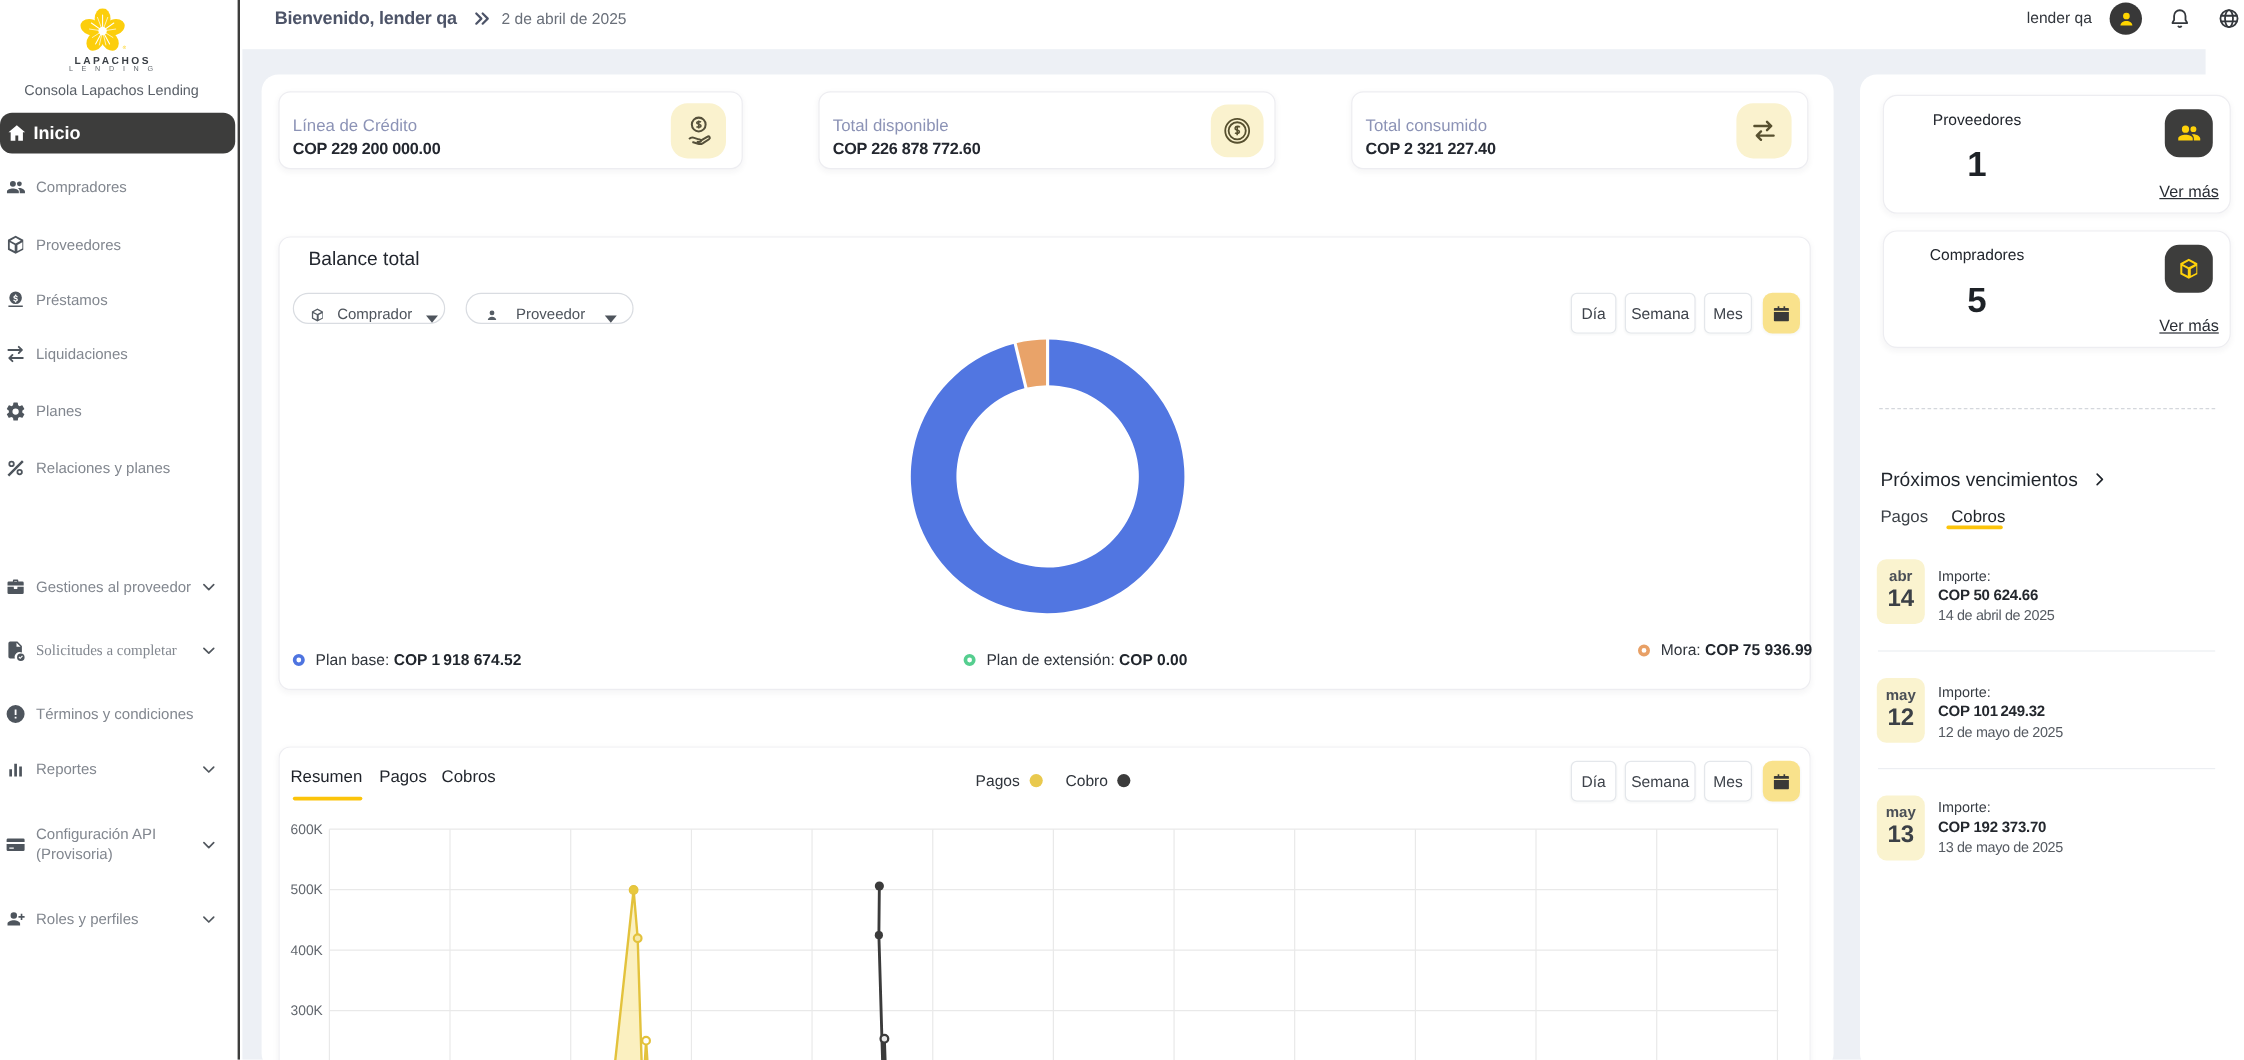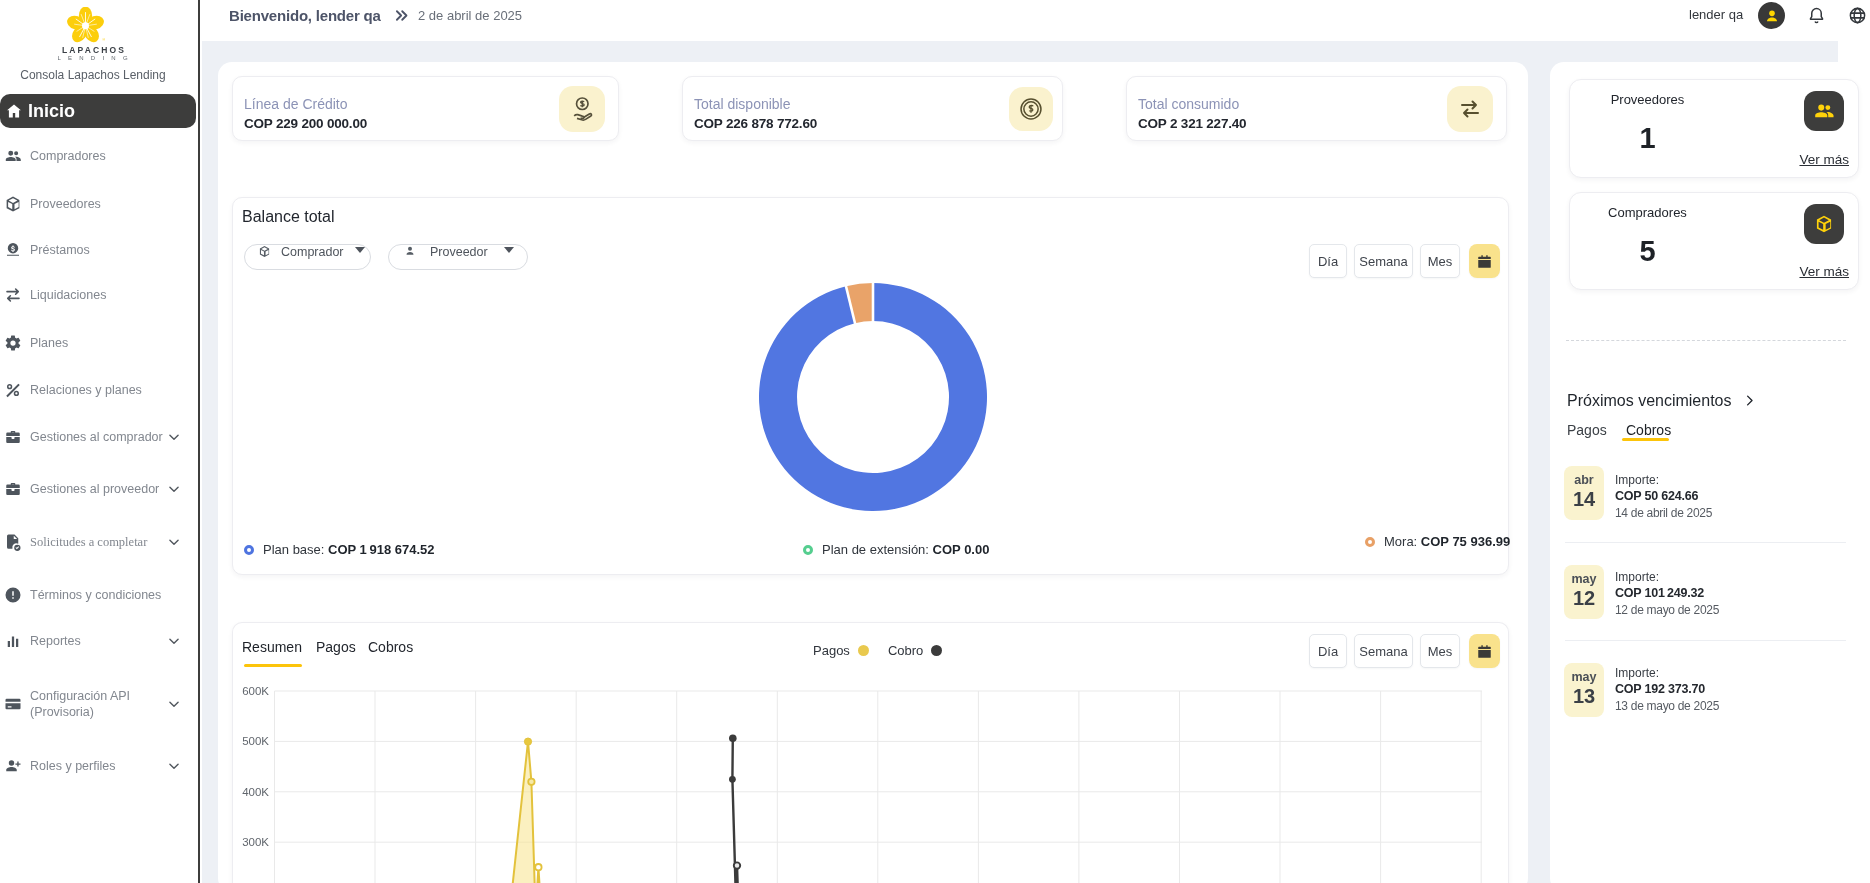--- a/index.html
+++ b/index.html
@@ -18,21 +18,21 @@
     color:#5a6068; font-size:12px; }
   .mitem { position:absolute; left:0; width:198px; height:34px; }
   .mitem .ic { position:absolute; left:4px; top:50%; transform:translateY(-50%);
     width:18px; height:18px; color:#4e555d; }
   .mitem .lb { position:absolute; left:30px; top:50%; transform:translateY(-50%);
     font-size:12.5px; color:#82878f; white-space:nowrap; }
   .mitem .cv { position:absolute; left:167px; top:50%; transform:translateY(-50%);
     width:14px; height:14px; color:#51575e; }
   .mitem.active { background:#3d3d3c; border-radius:10px; width:196px; }
   .mitem.active .ic { color:#fff; left:5px; }
-  .mitem.active .lb { color:#fff; font-weight:bold; left:28px; font-size:18px; }
+  .mitem.active .lb { color:#fff; font-weight:bold; left:28px; font-size:15px; }
   
   #header { position:absolute; left:202px; top:0; width:1668px; height:41px; background:#fff; }
   #hwelcome { position:absolute; left:27px; top:7px; font-size:15px; font-weight:bold; color:#4d5468; letter-spacing:-0.2px; }
   #hdate { position:absolute; left:216px; top:8px; font-size:13px; color:#696f79; }
   #huser { position:absolute; top:8px; font-size:13px; color:#33373d; white-space:nowrap;text-align:right; }
   #havatar { position:absolute; left:1556px; top:2px; width:27px; height:27px; border-radius:50%;
     background:#383838; display:flex; align-items:center; justify-content:center; }
   
   #content { position:absolute; left:202px; top:41px; width:1636px; height:842px; background:#edf0f5; }
   #mainpanel { position:absolute; left:16px; top:21px; width:1310px; height:830px;
@@ -41,21 +41,21 @@
     background:#fff; border-radius:14px; }
   .card { position:absolute; background:#fff; border:1px solid #ededf1; border-radius:10px;
     box-shadow:0 2px 5px rgba(35,40,60,0.05); }
   
   .stat-title { position:absolute; left:11px; top:19px; font-size:14px; color:#8c93b6; }
   .stat-value { position:absolute; left:11px; top:39px; font-size:13.5px; color:#23272f; font-weight:bold; letter-spacing:-0.2px; }
   .stat-ico { position:absolute; right:13px; top:9px; width:46px; height:46px; border-radius:14px;
     background:#faf2ce; display:flex; align-items:center; justify-content:center; color:#5c5433; }
   
   .pill { position:absolute; height:26px; border:1px solid #d9dce1; border-radius:13px;
-    display:flex; align-items:flex-start; font-size:12.5px; color:#4e545c; background:#fff; box-sizing:border-box; }
+    display:flex; align-items:flex-end; font-size:12.5px; color:#4e545c; background:#fff; box-sizing:border-box; }
   .pill .car { width:0; height:0; border-left:5px solid transparent;
     border-right:5px solid transparent; border-top:6px solid #4e545c; margin-top:2px; }
   
   .pbtn { position:absolute; height:34px; border:1px solid #e4e7eb; border-radius:5px;
     background:#fff; font-size:13px; color:#3e434b; display:flex; align-items:center;
     justify-content:center; box-shadow:0 1px 2px rgba(35,40,60,0.04); }
   .pbtn.cal { background:#f9e28c; border:none; border-radius:8px; color:#3a3a38; }
   
   .rdot { display:inline-block; width:10px; height:10px; border-radius:50%; background:#fff; flex:none; }
   
@@ -139,29 +139,20 @@
         <path d="M19.4 13c.04-.33.06-.66.06-1s-.02-.67-.06-1l2.1-1.65a.5.5 0 0 0 .12-.64l-2-3.46a.5.5 0 0 0-.6-.22l-2.5 1a7.3 7.3 0 0 0-1.7-1l-.38-2.65A.5.5 0 0 0 14 2h-4a.5.5 0 0 0-.5.42L9.13 5.07a7.3 7.3 0 0 0-1.7 1l-2.5-1a.5.5 0 0 0-.6.22l-2 3.46a.5.5 0 0 0 .12.64L4.56 11c-.04.33-.06.66-.06 1s.02.67.06 1l-2.1 1.65a.5.5 0 0 0-.12.64l2 3.46c.14.24.4.33.6.22l2.5-1c.52.4 1.1.74 1.7 1l.38 2.65A.5.5 0 0 0 10 22h4a.5.5 0 0 0 .5-.42l.37-2.65a7.3 7.3 0 0 0 1.7-1l2.5 1c.23.1.47 0 .6-.22l2-3.46a.5.5 0 0 0-.12-.64zM12 15.5a3.5 3.5 0 1 1 0-7 3.5 3.5 0 0 1 0 7z"></path>
       </svg>
     <span class="lb">Planes</span>
   </div>
   <div class="mitem" style="top:373px;">
     <svg class="ic" viewBox="0 0 24 24" fill="currentColor">
         <path d="M7.5 4A3.5 3.5 0 1 0 7.5 11 3.5 3.5 0 0 0 7.5 4zm0 5A1.5 1.5 0 1 1 7.5 6a1.5 1.5 0 0 1 0 3zm9 4a3.5 3.5 0 1 0 0 7 3.5 3.5 0 0 0 0-7zm0 5a1.5 1.5 0 1 1 0-3 1.5 1.5 0 0 1 0 3zM19.1 3.5 21 5.4 4.9 21.5 3 19.6z"></path>
       </svg>
     <span class="lb">Relaciones y planes</span>
   </div>
-  <div class="mitem" style="top:420px;">
-    <svg class="ic" viewBox="0 0 24 24" fill="currentColor">
-        <path d="M10 4h4a1 1 0 0 1 1 1v1h4.5A1.5 1.5 0 0 1 21 7.5v3H3v-3A1.5 1.5 0 0 1 4.5 6H9V5a1 1 0 0 1 1-1zm.5 2h3V5.6h-3zM3 12h7v1.5a1 1 0 0 0 1 1h2a1 1 0 0 0 1-1V12h7v6.5a1.5 1.5 0 0 1-1.5 1.5h-15A1.5 1.5 0 0 1 3 18.5z"></path>
-      </svg>
-    <span class="lb">Gestiones al comprador</span>
-    <svg class="cv" viewBox="0 0 24 24" fill="none" stroke="currentColor" stroke-width="2.4" stroke-linecap="round" stroke-linejoin="round">
-        <path d="m5 9 7 7 7-7"></path>
-      </svg>
-  </div>
   <div class="mitem" style="top:472px;">
     <svg class="ic" viewBox="0 0 24 24" fill="currentColor">
         <path d="M10 4h4a1 1 0 0 1 1 1v1h4.5A1.5 1.5 0 0 1 21 7.5v3H3v-3A1.5 1.5 0 0 1 4.5 6H9V5a1 1 0 0 1 1-1zm.5 2h3V5.6h-3zM3 12h7v1.5a1 1 0 0 0 1 1h2a1 1 0 0 0 1-1V12h7v6.5a1.5 1.5 0 0 1-1.5 1.5h-15A1.5 1.5 0 0 1 3 18.5z"></path>
       </svg>
     <span class="lb">Gestiones al proveedor</span>
     <svg class="cv" viewBox="0 0 24 24" fill="none" stroke="currentColor" stroke-width="2.4" stroke-linecap="round" stroke-linejoin="round">
         <path d="m5 9 7 7 7-7"></path>
       </svg>
   </div>
   <div class="mitem" style="top:525px;font-family:Liberation Serif, serif;">
@@ -262,21 +253,21 @@
       <div class="stat-title">Total consumido</div>
       <div class="stat-value">COP 2 321 227.40</div>
       <div class="stat-ico">
         <svg width="24" height="24" viewBox="0 0 24 24" fill="none" stroke="#57502f" stroke-width="2" stroke-linecap="round" stroke-linejoin="round">
             <path d="M4 8h14M14.5 4.5 18 8l-3.5 3.5M20 16H6M9.5 12.5 6 16l3.5 3.5"></path>
           </svg>
       </div>
     </div>
 
     <div class="card" style="left:14px;top:135px;width:1277px;height:378px;">
-      <div style="position:absolute;left:9px;top:10px;font-size:16px;color:#22262e;">Balance total</div>
+      <div style="position:absolute;left:24px;top:10px;font-size:16px;color:#22262e;">Balance total</div>
       <div class="pill" style="left:11px;top:46px;width:127px;">
         <svg style="margin-left:13px;" width="13" height="13" viewBox="0 0 24 24" fill="#565d65">
             <path d="M12 2 3.5 6.5v11L12 22l8.5-4.5v-11zM12 4.3l5.8 3.1-5.8 3.1-5.8-3.1zm-6.5 4.9 5.5 2.9v6.9l-5.5-2.9zm8.5 9.8v-6.9l5.5-2.9v6.9z"></path>
           </svg>
         <span class="cap" style="margin-left:10px;">Comprador</span>
           <span class="car" style="margin-left:11px;"></span>
       </div>
       <div class="pill" style="left:155px;top:46px;width:140px;">
         <svg style="margin-left:15px;" width="12" height="12" viewBox="0 0 24 24" fill="#565d65">
             <circle cx="12" cy="7.6" r="4"></circle>

